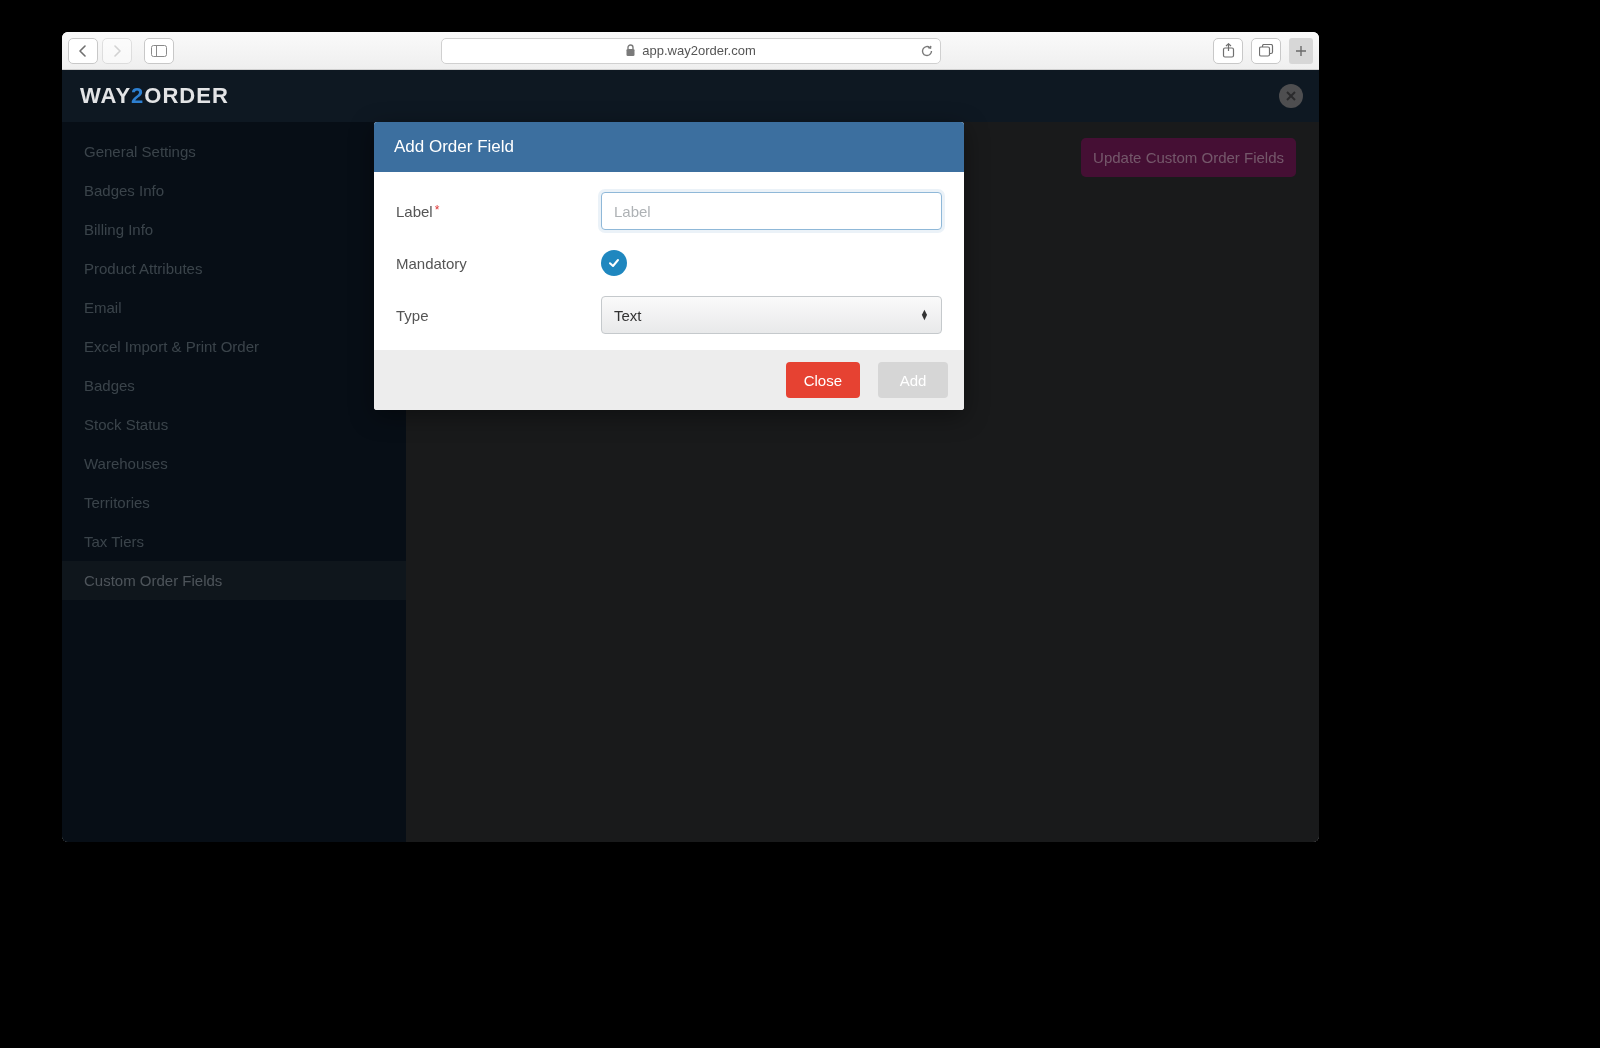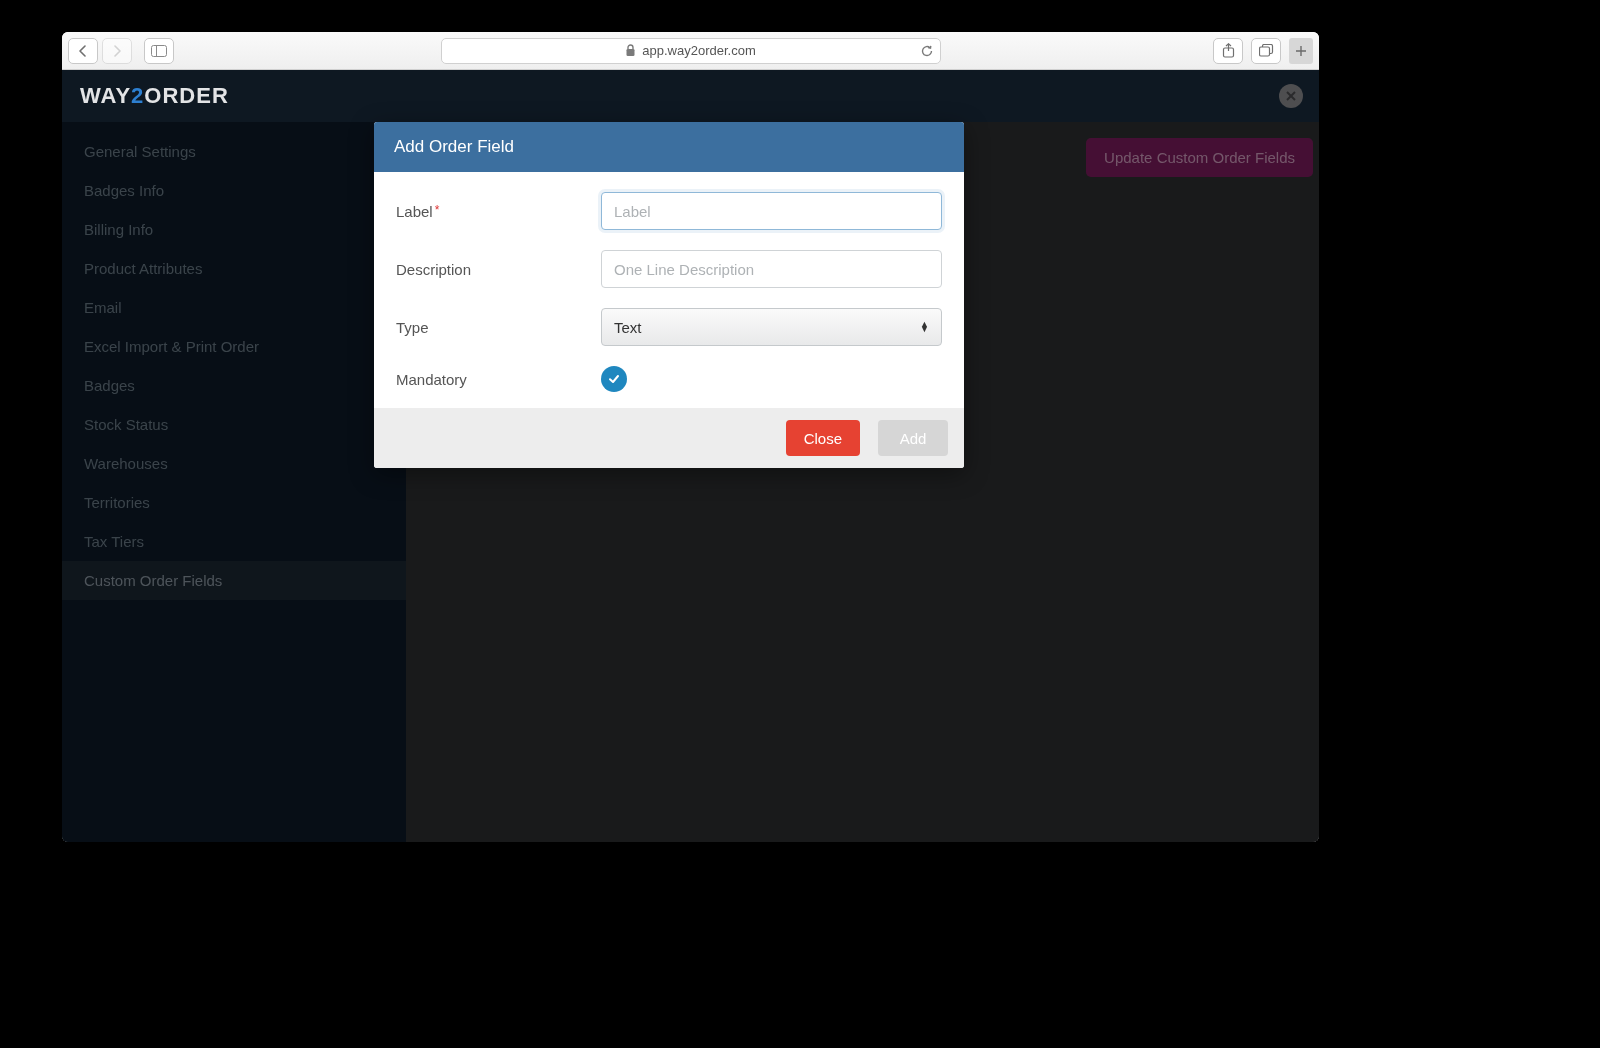--- a/index.html
+++ b/index.html
@@ -63,23 +63,23 @@
   }
   .nav-item {
     color:#6b7b88; font-size:15px; padding:11px 22px; cursor:pointer;
   }
   .nav-item.active { background:#1d2833; color:#8c99a4; }
 
   .content {
     flex:1; position:relative; background:#2f3032;
   }
   .update-btn {
-    position:absolute; top:16px; right:6px;
+    position:absolute; top:16px; right:23px;
     background:#7e1d5f; color:#d49fc2; border-radius:5px;
-    padding:11px 18px; font-size:15px;
+    padding:11px 12px; font-size:15px;
   }
 
   
   .dim-overlay {
     position:absolute; inset:0; background:rgba(0,0,0,0.45);
   }
 
   
   .modal {
     position:absolute; left:312px; top:0px; width:590px;
@@ -234,48 +234,42 @@
           </div>
           <div class="modal-body">
 
             <div class="form-row">
               <div class="form-label">
                 <span>Label</span><span class="req">*</span>
               </div>
               <input class="form-input focus" type="text" placeholder="Label" style="">
             </div>
 
+
             <div class="form-row">
               <div class="form-label">
-                <span>Description</span>
-              </div>
-              <input class="form-input" type="text" placeholder="One Line Description" style="">
+                <span>Mandatory</span>
+              </div>
+              <div class="check-toggle">
+                <svg width="14" height="14" viewBox="0 0 14 14">
+                    <path d="M3 7.2 L6 10 L11 4" fill="none" stroke="#fff" stroke-width="2" stroke-linecap="round" stroke-linejoin="round"></path>
+                  </svg>
+              </div>
             </div>
 
             <div class="form-row">
               <div class="form-label">
                 <span>Type</span>
               </div>
               <div class="form-select">
                 <span>Text</span>
                 <span class="select-caret">
                   <span>▲</span>
                     <span>▼</span>
                 </span>
-              </div>
-            </div>
-
-            <div class="form-row">
-              <div class="form-label">
-                <span>Mandatory</span>
-              </div>
-              <div class="check-toggle">
-                <svg width="14" height="14" viewBox="0 0 14 14">
-                    <path d="M3 7.2 L6 10 L11 4" fill="none" stroke="#fff" stroke-width="2" stroke-linecap="round" stroke-linejoin="round"></path>
-                  </svg>
               </div>
             </div>
 
           </div>
           <div class="modal-footer">
             <button class="btn btn-close">
               <span>Close</span>
             </button>
             <button class="btn btn-add">
               <span>Add</span>

